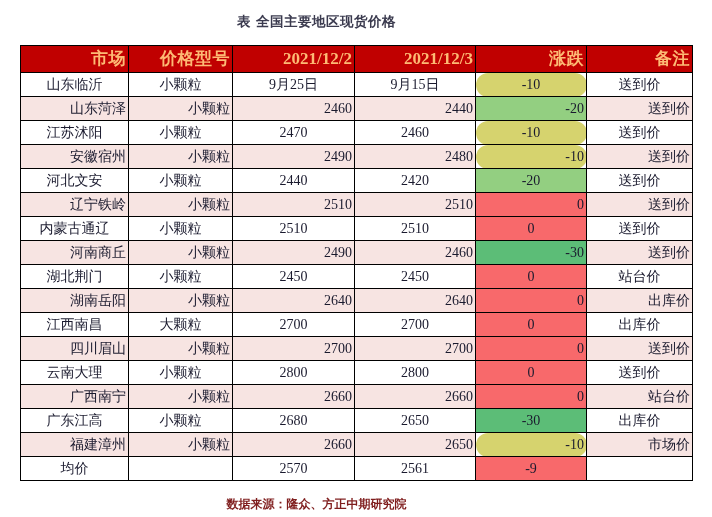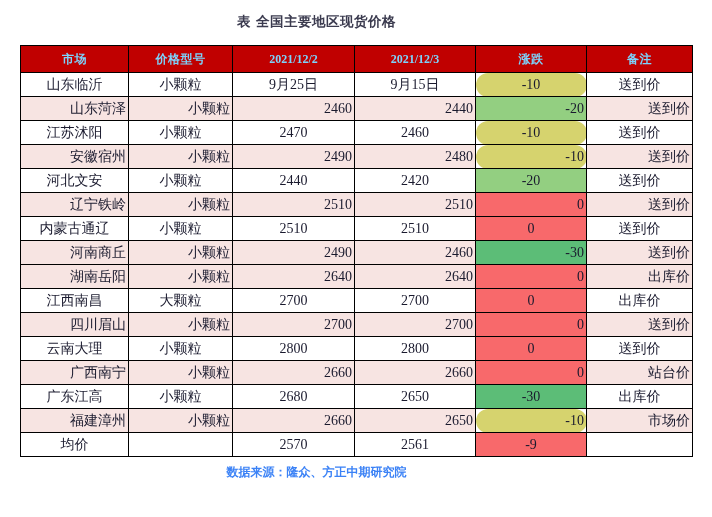--- a/index.html
+++ b/index.html
@@ -52,27 +52,28 @@
     vertical-align: middle;
     font-size: 14px;
     height: 23px;
     line-height: 23px;
     padding: 0 2px;
     overflow: hidden;
     white-space: nowrap;
   }
   table.price-table thead th {
     background: #C00000;
-    color: #7dd3fc;
+    color: #fdba74;
     font-weight: bold;
-    font-size: 12px;
+    font-size: 17px;
     height: 26px;
     line-height: 26px;
     letter-spacing: 0.5px;
     border-color: #000000;
+    text-align: right;
   }
   table.price-table thead th.th-date {
     font-family: "Liberation Serif", "DejaVu Serif", serif;
     letter-spacing: 0px;
     margin-top: 13px;
   }
   tr.row-odd td  { background: #ffffff; }
   tr.row-even td { background: #F7E4E2; text-align: right; }
   tr.row-avg td  { background: #ffffff; }
 
@@ -83,22 +84,22 @@
   td.chg-m30   { background: #5CBD77 !important; }
   td.chg-m9    { background: #F8696B !important; }
 
   td.num { font-family: "Liberation Serif", "DejaVu Serif", serif; }
   td.cn  { font-family: "DejaVu Serif", "Liberation Serif", serif; font-size: 13.5px; }
 
   .source {
     text-align: center;
     font-size: 12px;
     font-weight: bold;
-    color: #3b82f6;
-    margin-top: 7px;
+    color: #7f1d1d;
+    margin-top: 15px;
     font-family: "DejaVu Serif", "Liberation Serif", serif;
   }
 </style>
 </head>
 <body>
 
 <div class="page">
 
   <div class="title">表  全国主要地区现货价格</div>
 
@@ -180,20 +181,28 @@
             <td class="cn">送到价</td>
           </tr>
           <tr class="row-even">
             <td class="cn">河南商丘</td>
             <td class="cn">小颗粒</td>
             <td class="num">2490</td>
             <td class="num">2460</td>
             <td class="chg chg-m30">-30</td>
             <td class="cn">送到价</td>
           </tr>
+          <tr class="row-odd">
+            <td class="cn">湖北荆门</td>
+            <td class="cn">小颗粒</td>
+            <td class="num">2450</td>
+            <td class="num">2450</td>
+            <td class="chg chg-zero">0</td>
+            <td class="cn">站台价</td>
+          </tr>
           <tr class="row-even">
             <td class="cn">湖南岳阳</td>
             <td class="cn">小颗粒</td>
             <td class="num">2640</td>
             <td class="num">2640</td>
             <td class="chg chg-zero">0</td>
             <td class="cn">出库价</td>
           </tr>
           <tr class="row-odd">
             <td class="cn">江西南昌</td>

